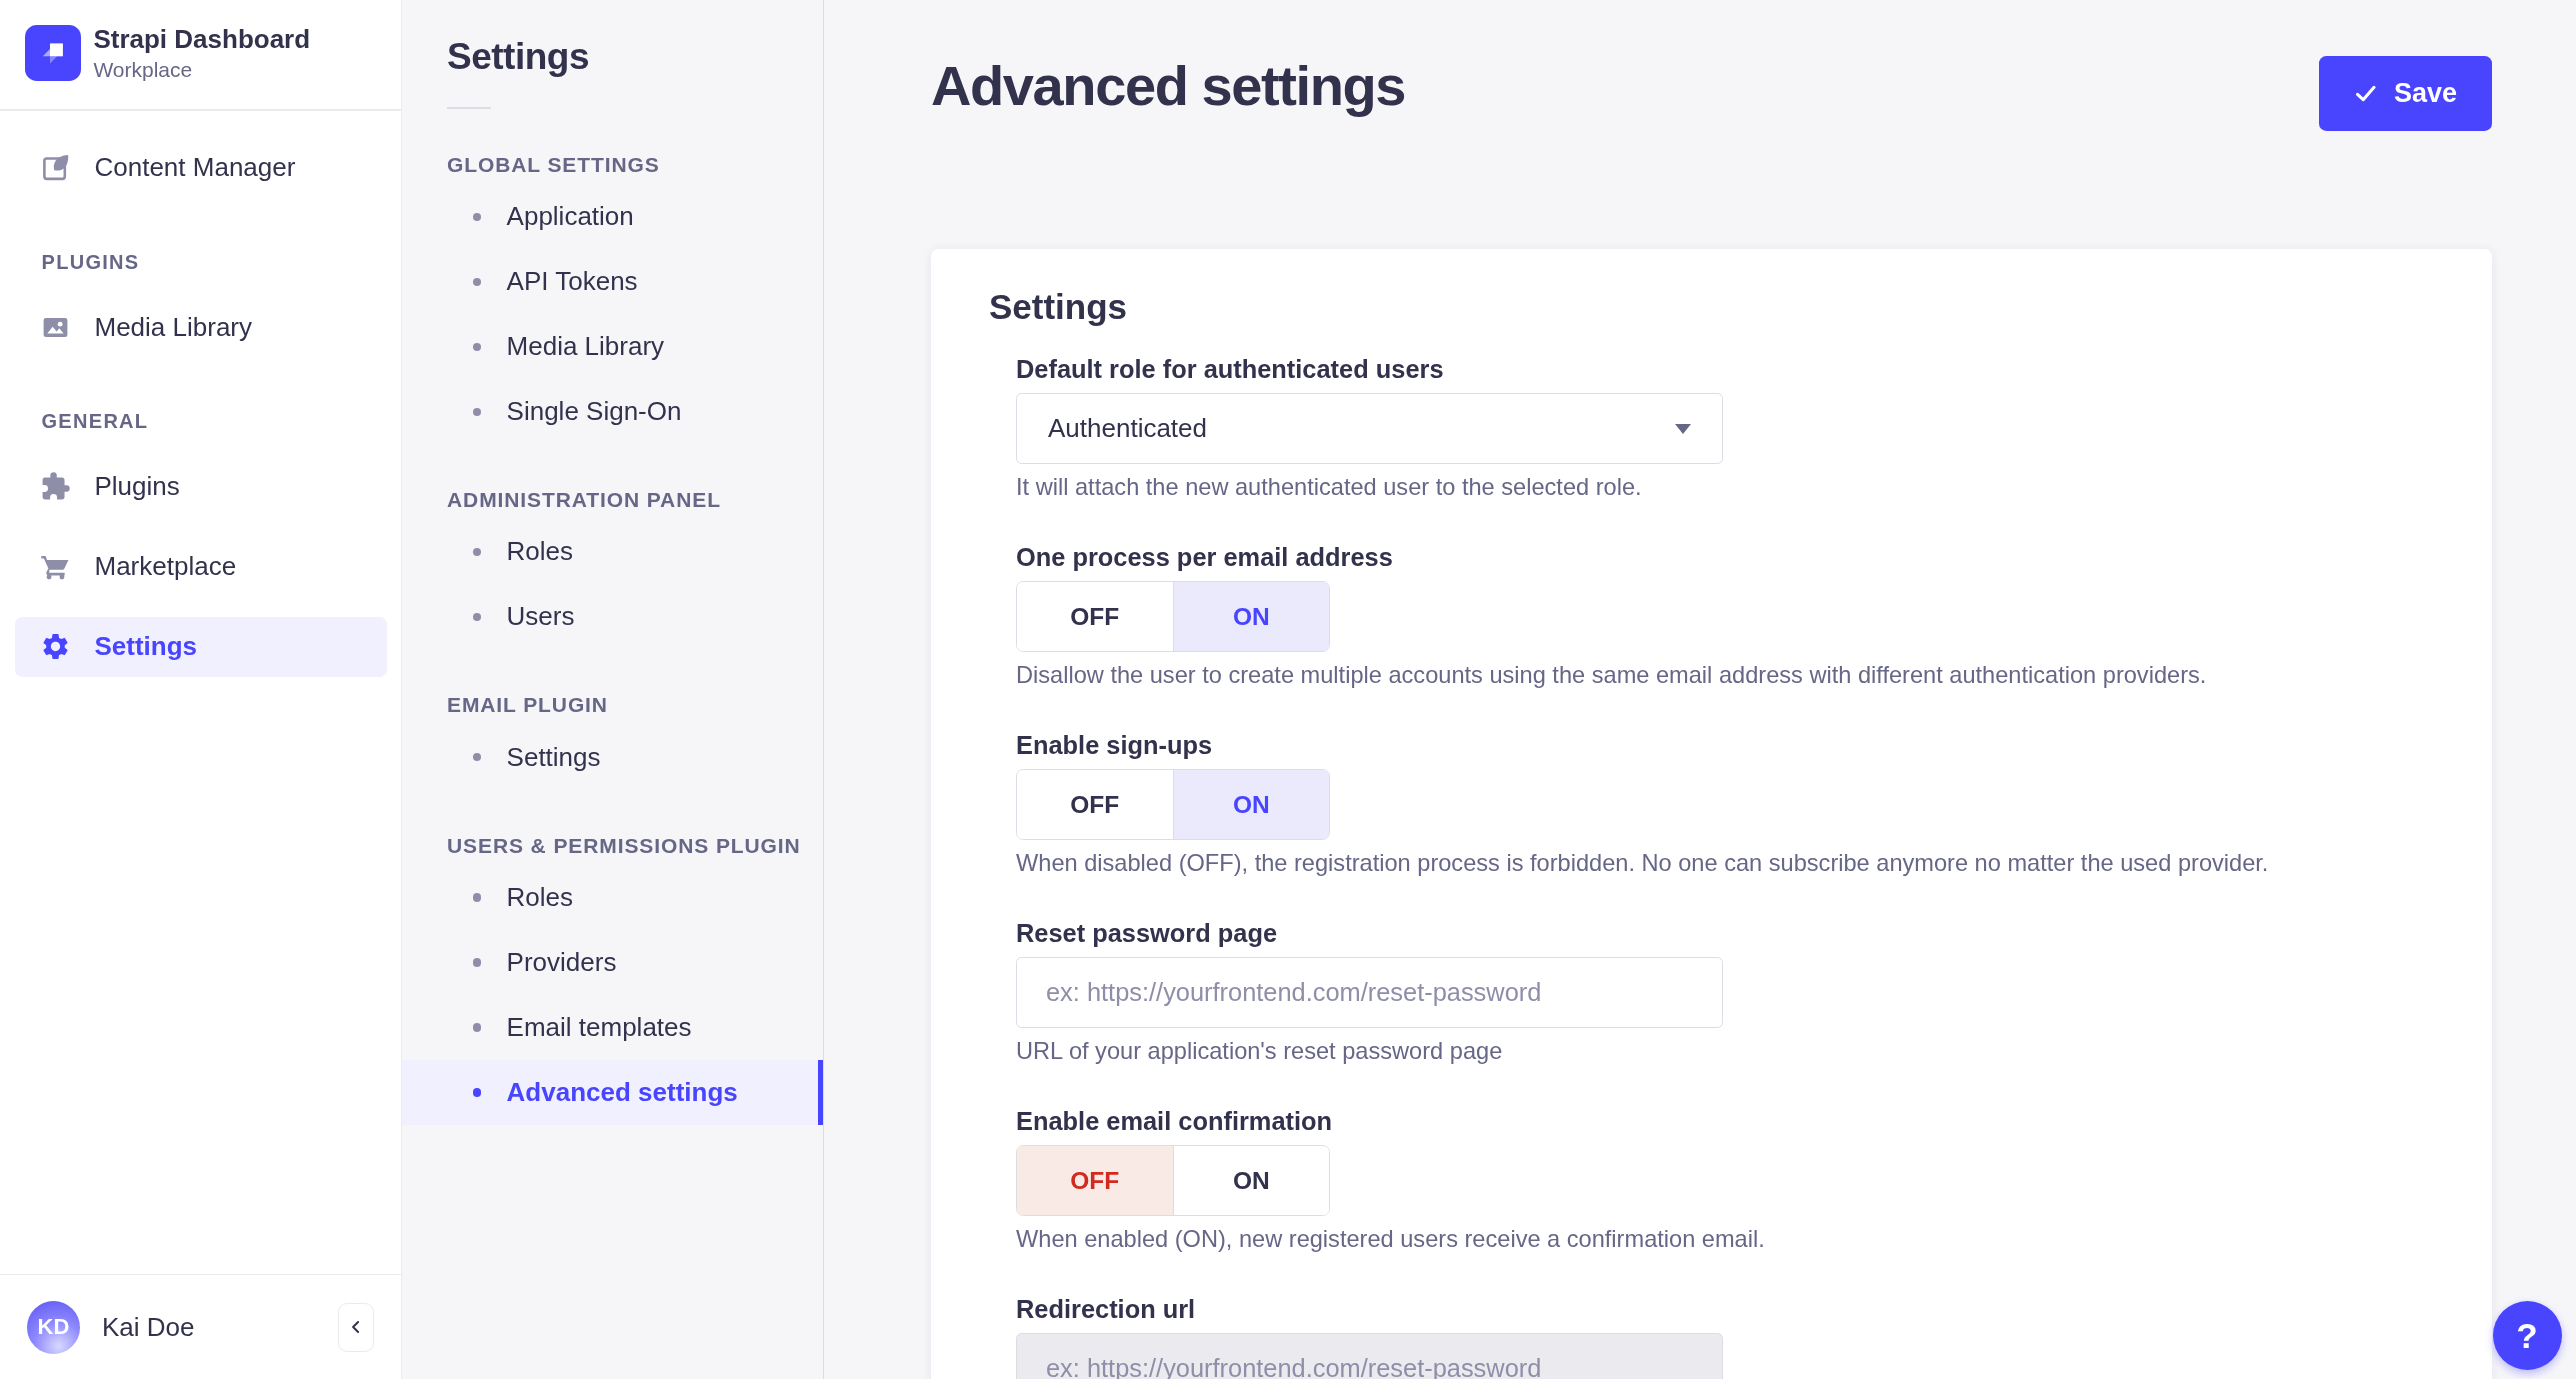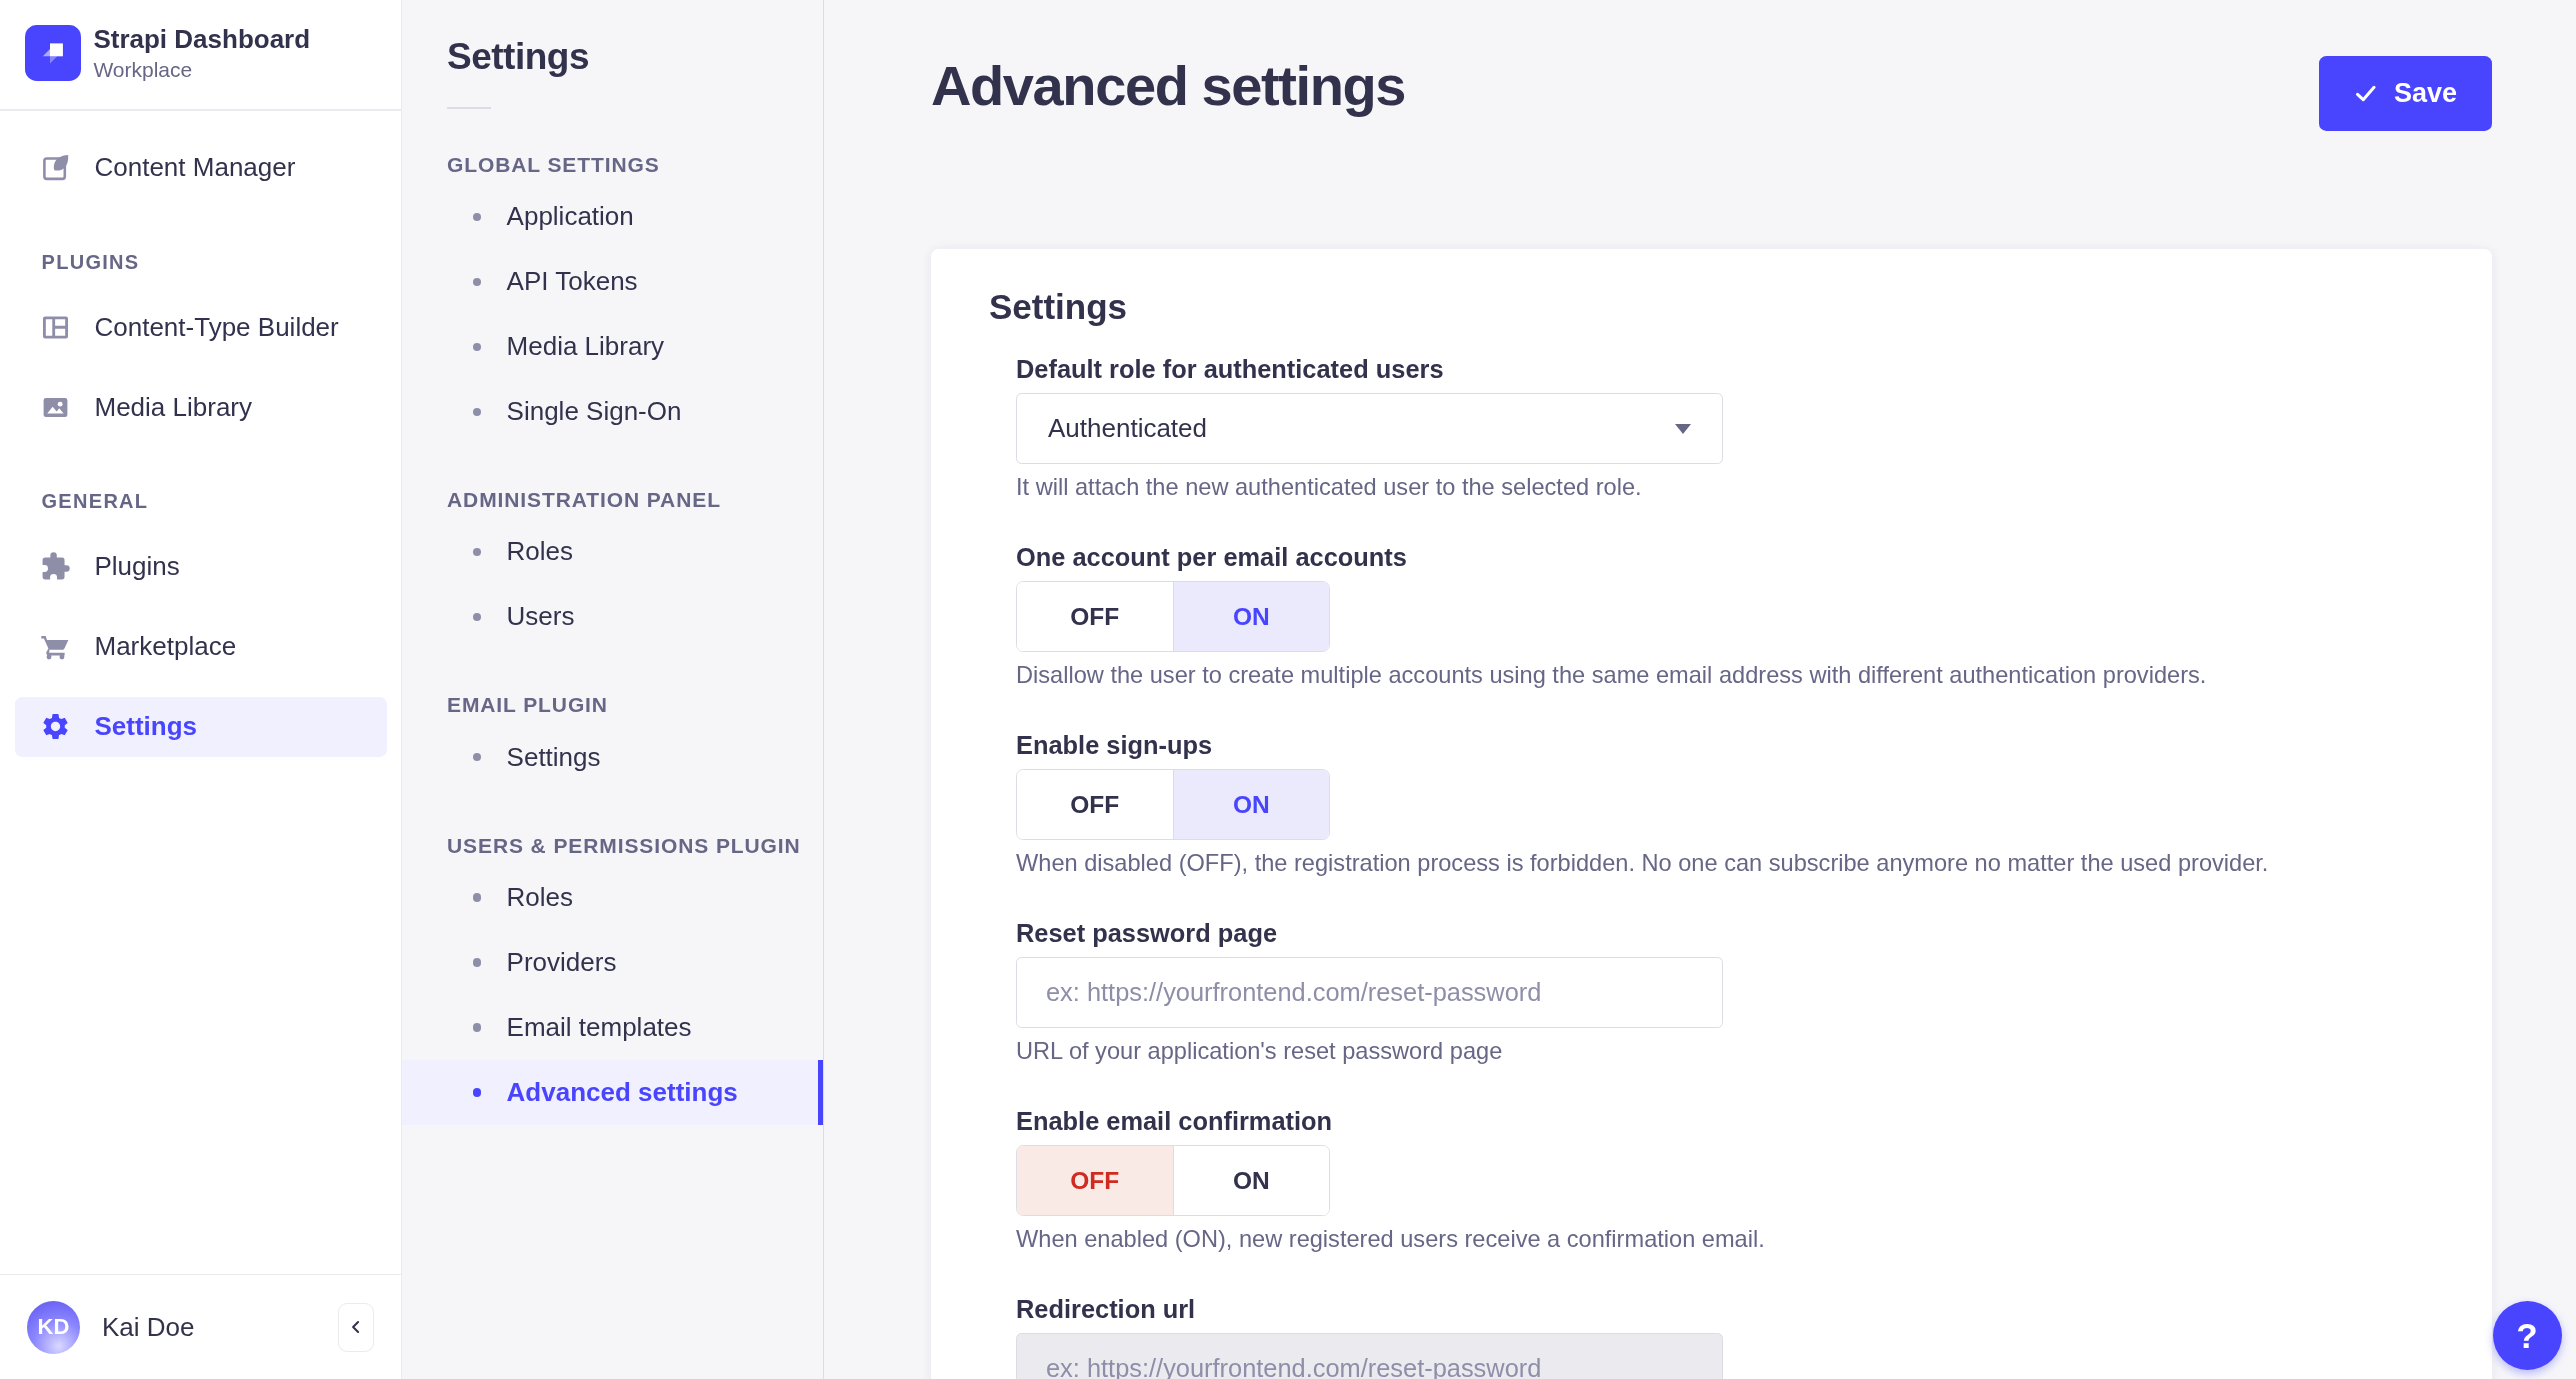--- a/index.html
+++ b/index.html
@@ -170,28 +170,20 @@
         </svg>
       </span>
       <span>Content Manager</span>
     </div>
 
     <div class="nav-section-label">PLUGINS</div>
 
     <div class="nav-item">
       <span class="ico">
         <svg width="31" height="31" viewBox="0 0 24 24">
-          <path fill="currentColor" d="M4 3.5h16A1.7 1.7 0 0 1 21.7 5.2v13.6A1.7 1.7 0 0 1 20 20.5H4a1.7 1.7 0 0 1-1.7-1.7V5.2A1.7 1.7 0 0 1 4 3.5zm.5 2.2v12.6h5V5.7h-5zm7.2 0v5h7.8v-5h-7.8zm7.8 7.2h-7.8v5.4h7.8v-5.4z"></path>
-        </svg>
-      </span>
-      <span>Content-Type Builder</span>
-    </div>
-    <div class="nav-item">
-      <span class="ico">
-        <svg width="31" height="31" viewBox="0 0 24 24">
           <rect x="2.8" y="4.6" width="18.4" height="14.8" rx="1.8" fill="currentColor"></rect>
           <circle cx="15.6" cy="9.4" r="1.9" fill="#ffffff"></circle>
           <path d="M5.6 16.6l4.2-5.2 3.1 3.6 2-2.4 3.4 4z" fill="#ffffff"></path>
         </svg>
       </span>
       <span>Media Library</span>
     </div>
 
     <div class="nav-section-label">GENERAL</div>
 
@@ -310,21 +302,21 @@
     <div class="field">
       <label class="field-label">Default role for authenticated users</label>
       <div class="select-box">
         <span>Authenticated</span>
         <span class="caret"></span>
       </div>
       <div class="hint">It will attach the new authenticated user to the selected role.</div>
     </div>
 
     <div class="field">
-      <label class="field-label">One account per email accounts</label>
+      <label class="field-label">One process per email address</label>
       <div class="toggle">
         <div class="seg">OFF</div>
         <div class="seg on-active">ON</div>
       </div>
       <div class="hint">Disallow the user to create multiple accounts using the same email address with different authentication providers.</div>
     </div>
 
     <div class="field">
       <label class="field-label">Enable sign-ups</label>
       <div class="toggle">

